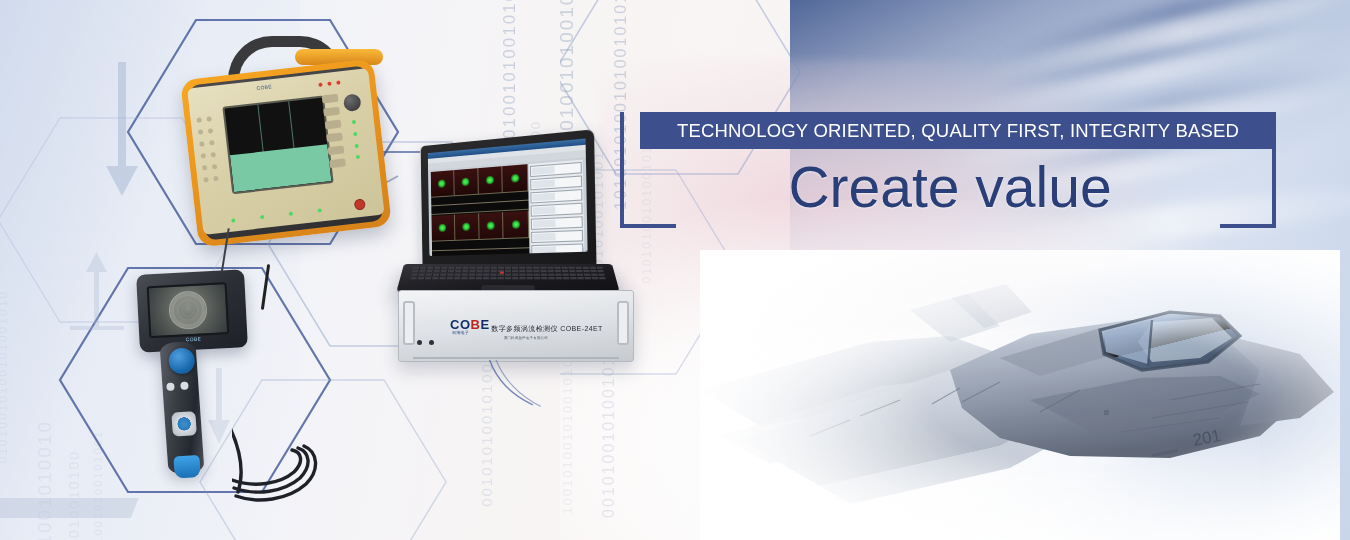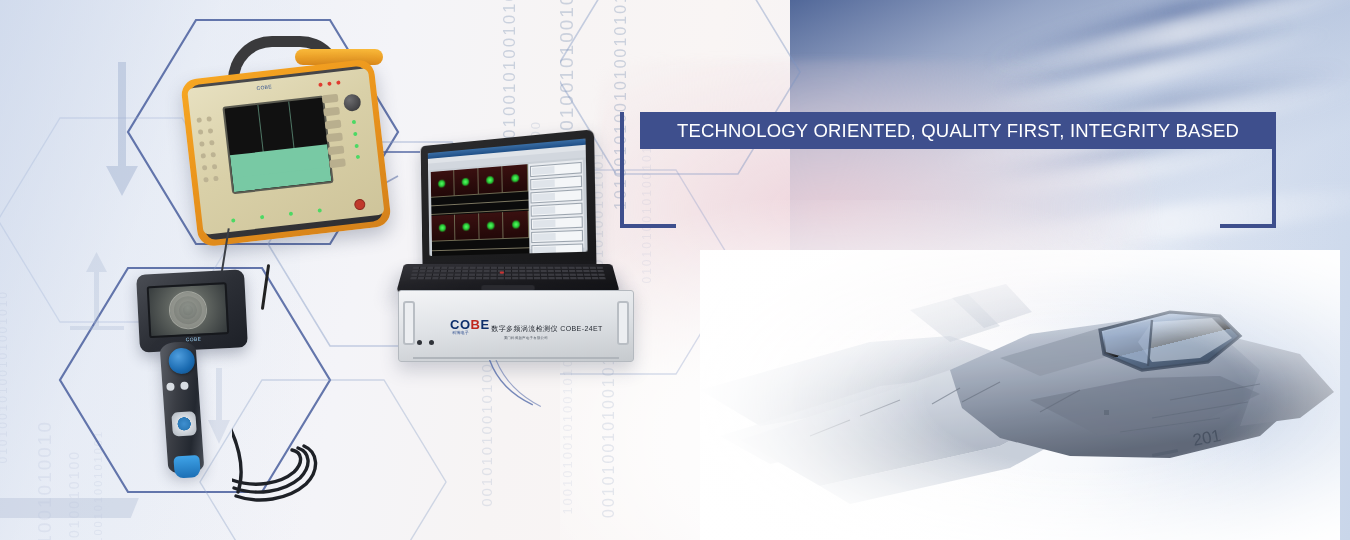--- a/index.html
+++ b/index.html
@@ -637,15 +637,16 @@
     <div class="bracket br-left-v"></div>
     <div class="bracket br-left-h"></div>
     <div class="bracket br-right-v"></div>
     <div class="bracket br-right-h"></div>
     <div class="tagline-bar">
       <span class="tagline-text">TECHNOLOGY ORIENTED, QUALITY FIRST, INTEGRITY BASED</span>
     </div>
   </div>
 
   <div id="headline">
+    <span class="ln">Create value</span>
   </div>
 
 </div>
 
 </body></html>

